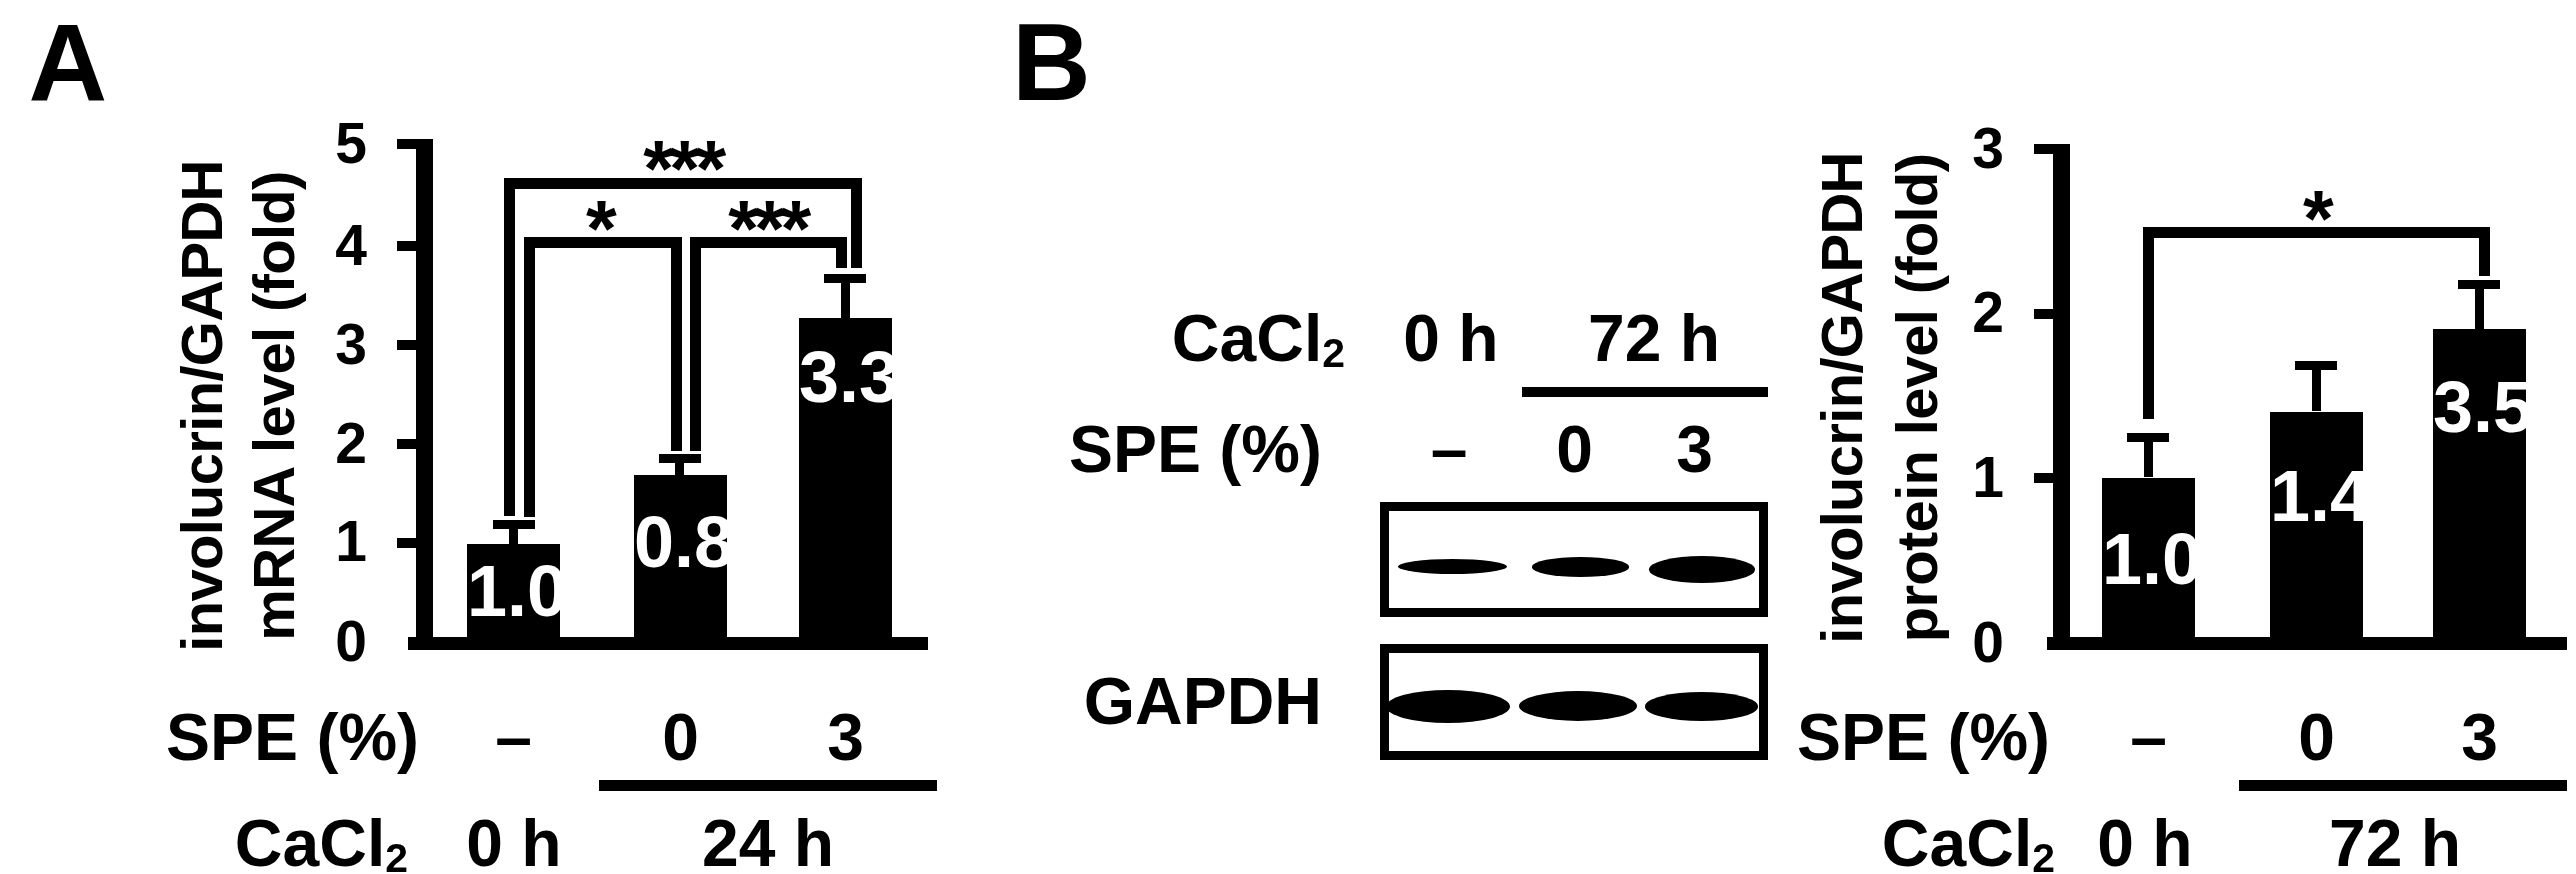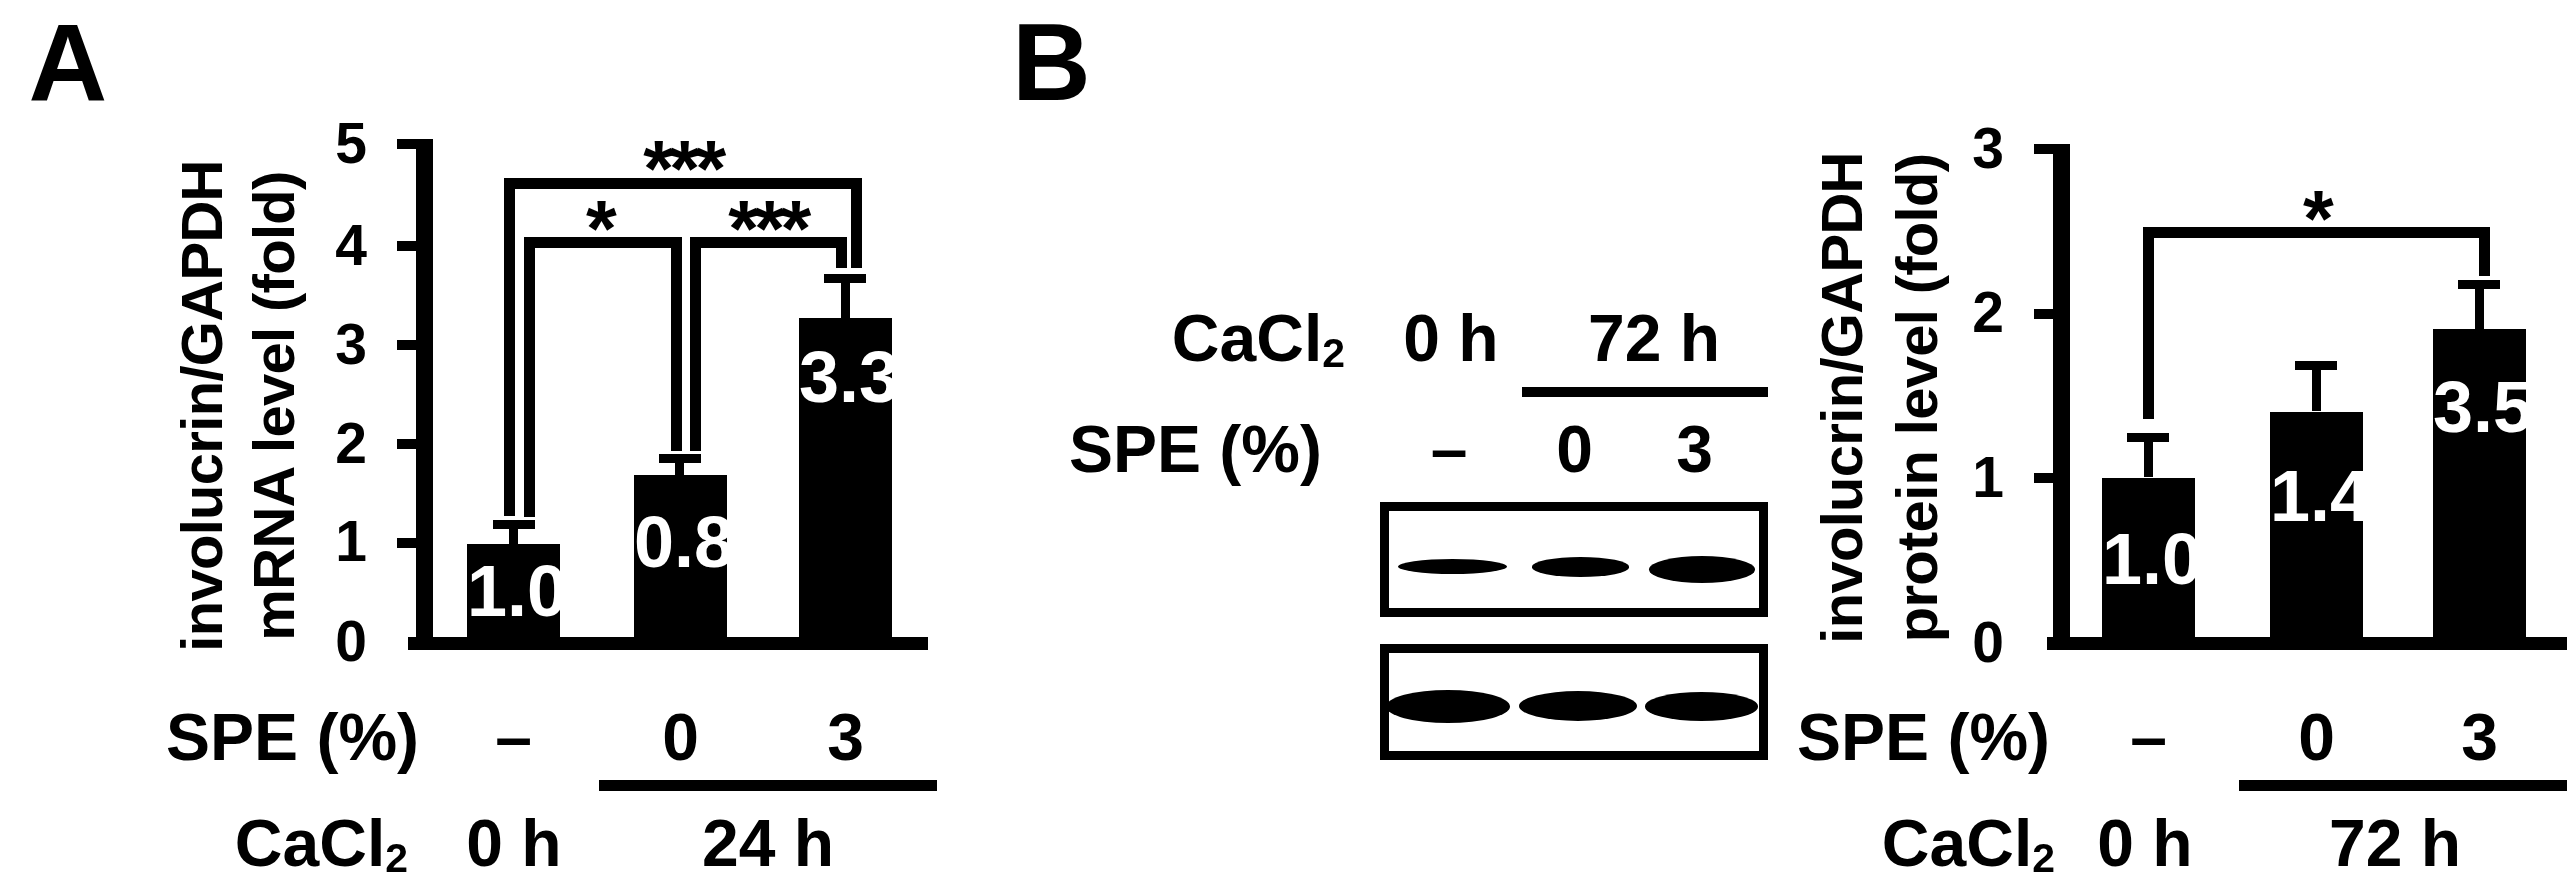--- a/index.html
+++ b/index.html
@@ -95,20 +95,21 @@
   <div class="t row r" style="left:1060px;top:412px;width:262px;">SPE (%)</div>
   <div class="t row c" style="left:1393px;top:412px;width:112px;">–</div>
   <div class="t row c" style="left:1537px;top:412px;width:75px;">0</div>
   <div class="t row c" style="left:1657px;top:412px;width:75px;">3</div>
 
   <div class="box" style="left:1380px;top:502px;width:370px;height:97px;"></div>
   <div class="band" style="left:1398px;top:559px;width:109px;height:15px;"></div>
   <div class="band" style="left:1532px;top:557px;width:97px;height:19.5px;"></div>
   <div class="band" style="left:1649px;top:556px;width:106px;height:27px;"></div>
 
+  <div class="t row r" style="left:1007px;top:664px;width:315px;">GAPDH</div>
   <div class="box" style="left:1380px;top:644px;width:370px;height:98px;"></div>
   <div class="band" style="left:1386px;top:690px;width:124px;height:33px;"></div>
   <div class="band" style="left:1519px;top:691px;width:118px;height:30px;"></div>
   <div class="band" style="left:1645px;top:692px;width:113px;height:28.5px;"></div>
 
   <div class="vlab" style="left:1576px;top:365px;">involucrin/GAPDH</div>
   <div class="vlab" style="left:1651px;top:365px;">protein level (fold)</div>
 
   <div class="t tick" style="left:1910px;top:115px;width:94px;">3</div>
   <div class="t tick" style="left:1910px;top:279px;width:94px;">2</div>

